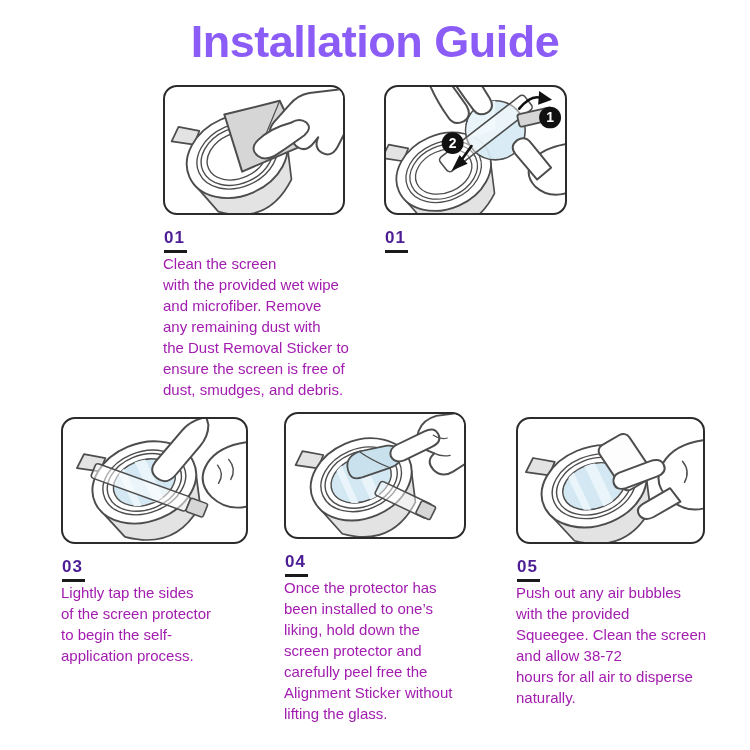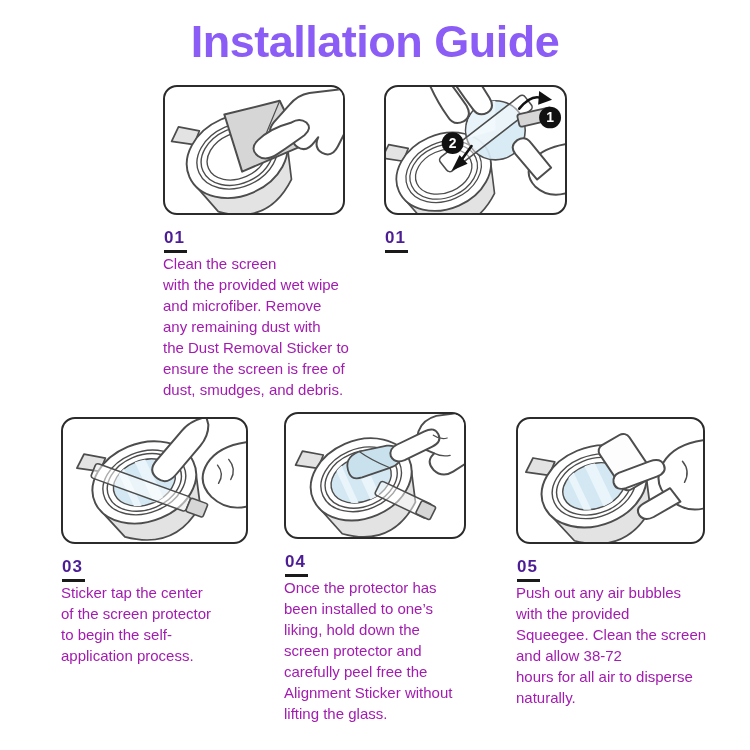--- a/index.html
+++ b/index.html
@@ -142,21 +142,21 @@
         <rect class="ln" x="42" y="-7.5" width="18" height="15" rx="2" fill="#d6d6d6" stroke-width="1.6"></rect>
       </g>
       <g>
         <path class="ln" d="M 141,-2 Q 126,1 117,12 L 92,43 Q 83,54 93,62 Q 102,69 111,58 L 135,28 Q 143,18 143,6 L 141,-2 Z" fill="#ffffff" stroke-width="2"></path>
         <path class="ln" d="M 181,24 Q 153,28 142,46 Q 131,65 146,81 Q 161,96 181,91 Z" fill="#ffffff" stroke-width="2"></path>
         <path class="ln" d="M 152,48 Q 159,57 153,67 M 163,42 Q 171,52 165,63" fill="none" stroke-width="1.4"></path>
       </g>
     </svg>
   </div>
   <div class="step-num">03</div>
-  <div class="step-desc">Sticker tap the center
+  <div class="step-desc">Lightly tap the sides
 of the screen protector
 to begin the self-
 application process.</div>
 </div>
 
 <div class="step" id="step4">
   <div class="panel">
     <svg viewBox="0 0 180 128" preserveAspectRatio="none">
       <defs>
           <clipPath id="clip4">

